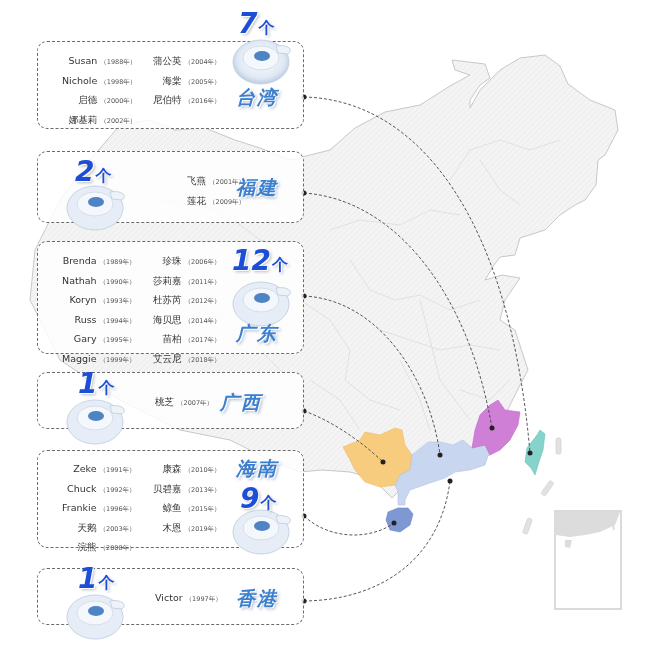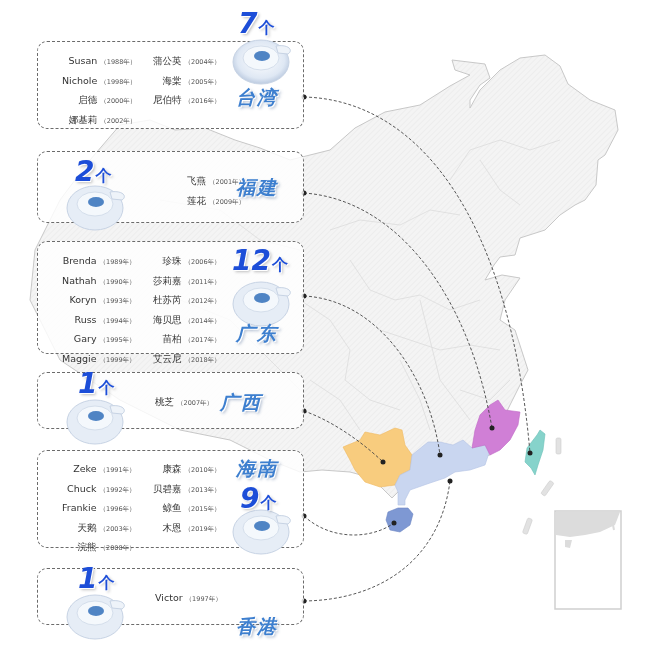--- a/index.html
+++ b/index.html
@@ -234,13 +234,13 @@
 
 <div class="badge" style="left:60px;top:575px;">
   <svg width="70" height="70" viewBox="0 0 70 70">
       <ellipse cx="35" cy="42" rx="28" ry="22" fill="#e6edf6" stroke="#c7d3e4"></ellipse>
       <ellipse cx="35" cy="38" rx="18" ry="12" fill="#f4f8fc" stroke="#d4deeb"></ellipse>
       <ellipse cx="36" cy="36" rx="8" ry="5" fill="#4f84c4"></ellipse>
       <path d="M50,26 C62,24 68,30 62,34 L52,33 Z" fill="#eef3f9" stroke="#c7d3e4"></path>
     </svg>
 </div>
 <div class="count" style="left:78px;top:565px;"><span>1</span><span class="unit">个</span></div>
-<div class="province" style="left:236px;top:586px;margin-top:28px;">香港</div>
+<div class="province" style="left:236px;top:586px;">香港</div>
 
 </body></html>

